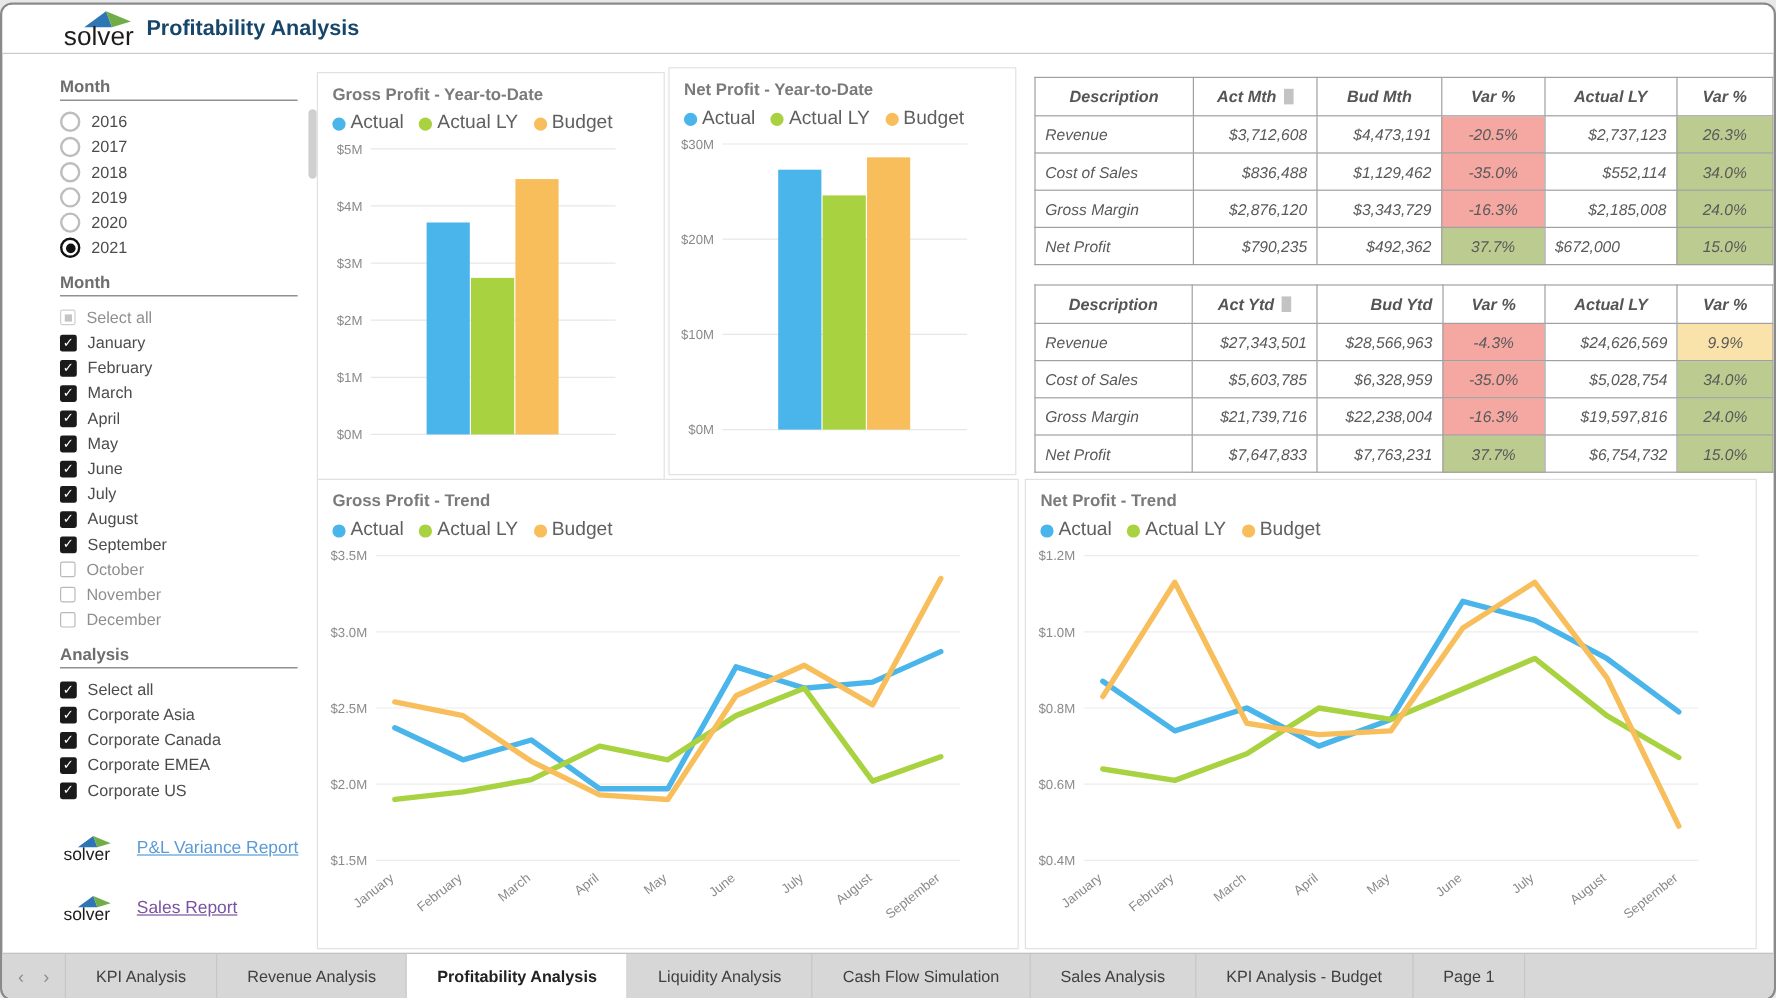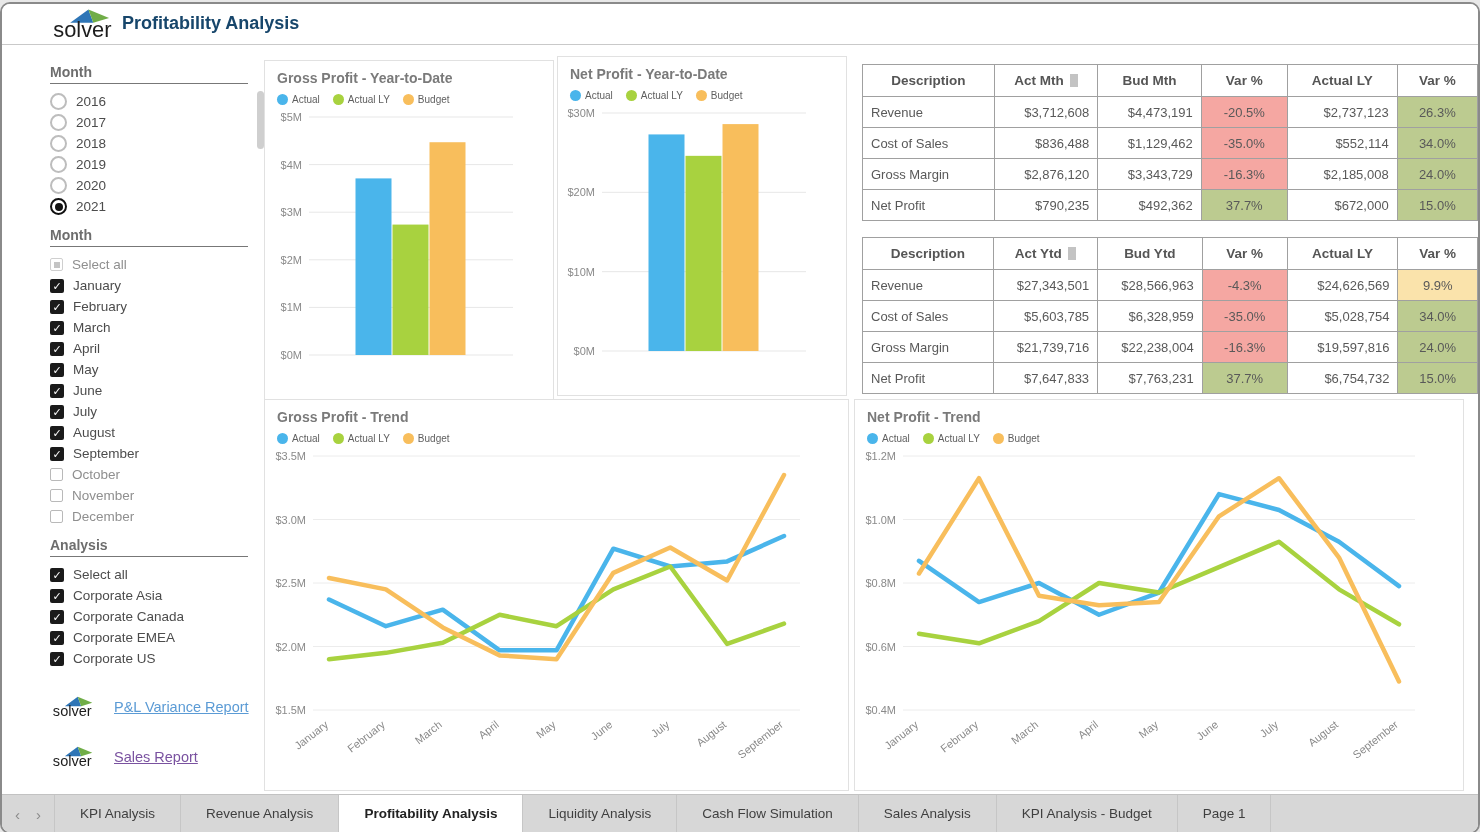--- a/index.html
+++ b/index.html
@@ -31,25 +31,25 @@
   .linkrow a{font-size:14.5px;}
   .lnk-blue{color:#5b9bd5;}
   .lnk-purple{color:#7a52a0;}
   
   .panel{position:absolute;background:#fff;border:1px solid #e1e1e1;}
   #panel-0{left:262px;top:56px;width:288px;height:338px;}
   #panel-1{left:555px;top:52px;width:288px;height:338px;}
   #panel-2{left:262px;top:395px;width:583px;height:390px;}
   #panel-3{left:852px;top:395px;width:608px;height:390px;}
   .ptitle{padding:9px 12px 0;font-weight:bold;color:#7a7a7a;font-size:14px;}
-  .legend{display:flex;gap:13px;padding:8px 12px 2px;font-size:10px;color:#5f5f5f;align-items:flex-end;}
+  .legend{display:flex;gap:13px;padding:8px 12px 2px;font-size:16px;color:#5f5f5f;align-items:flex-end;}
   .legend .li{display:flex;align-items:center;gap:4px;}
   .dot{width:11px;height:11px;border-radius:50%;display:inline-block;}
   
-  .tablebox{position:absolute;}
+  .tablebox{position:absolute;font-style:italic;}
   #table-0{left:860px;top:60px;}
   #table-1{left:860px;top:233px;}
   .tablebox table{border-collapse:collapse;background:#fff;font-size:13px;color:#595959;}
   .tablebox th{font-size:13.5px;font-weight:bold;color:#555;height:31px;border:1px solid #a0a0a0;padding:0 8px;background:#fff;white-space:nowrap;}
   .tablebox td{height:30px;border:1px solid #a0a0a0;padding:0 8px;white-space:nowrap;}
   .tablebox td.neg,.tablebox td.pos,.tablebox td.warn{text-align:center;}
   .scrollbox{display:inline-block;width:8px;height:13px;background:#c3c3c3;margin-left:6px;vertical-align:-2px;}
   
   #tabbar{position:absolute;left:0;right:0;top:790px;height:38px;background:#d7d7d7;border-top:1px solid #c2c2c2;display:flex;align-items:stretch;}
   #navbtns{display:flex;align-items:center;padding:0 13px;gap:16px;color:#8a8a8a;font-size:15px;}
@@ -403,33 +403,33 @@
             <td style="text-align: right;">$3,343,729</td>
             <td class="neg" style="background: rgb(245, 167, 162);">-16.3%</td>
             <td style="text-align: right;">$2,185,008</td>
             <td class="pos" style="background: rgb(188, 203, 144);">24.0%</td>
           </tr>
           <tr>
             <td style="text-align: left;">Net Profit</td>
             <td style="text-align: right;">$790,235</td>
             <td style="text-align: right;">$492,362</td>
             <td class="pos" style="background: rgb(188, 203, 144);">37.7%</td>
-            <td style="text-align: right;">$672,000</td>
+            <td style="">$672,000</td>
             <td class="pos" style="background: rgb(188, 203, 144);">15.0%</td>
           </tr>
         </tbody>
       </table>
     </div>
   <div class="tablebox" id="table-1">
       <table>
         <thead>
           <tr>
             <th style="width: 124px; text-align: center;"><span>Description</span></th>
             <th style="width: 92px; text-align: center;"><span>Act Ytd</span><span class="scrollbox"></span></th>
-            <th style="width: 92px; text-align: center;"><span>Bud Ytd</span></th>
+            <th style="width: 92px; text-align: right;"><span>Bud Ytd</span></th>
             <th style="width: 76px; text-align: center;"><span>Var %</span></th>
             <th style="width: 100px; text-align: center;"><span>Actual LY</span></th>
             <th style="width: 70px; text-align: center;"><span>Var %</span></th>
           </tr>
         </thead>
         <tbody>
           <tr>
             <td style="text-align: left;">Revenue</td>
             <td style="text-align: right;">$27,343,501</td>
             <td style="text-align: right;">$28,566,963</td>

